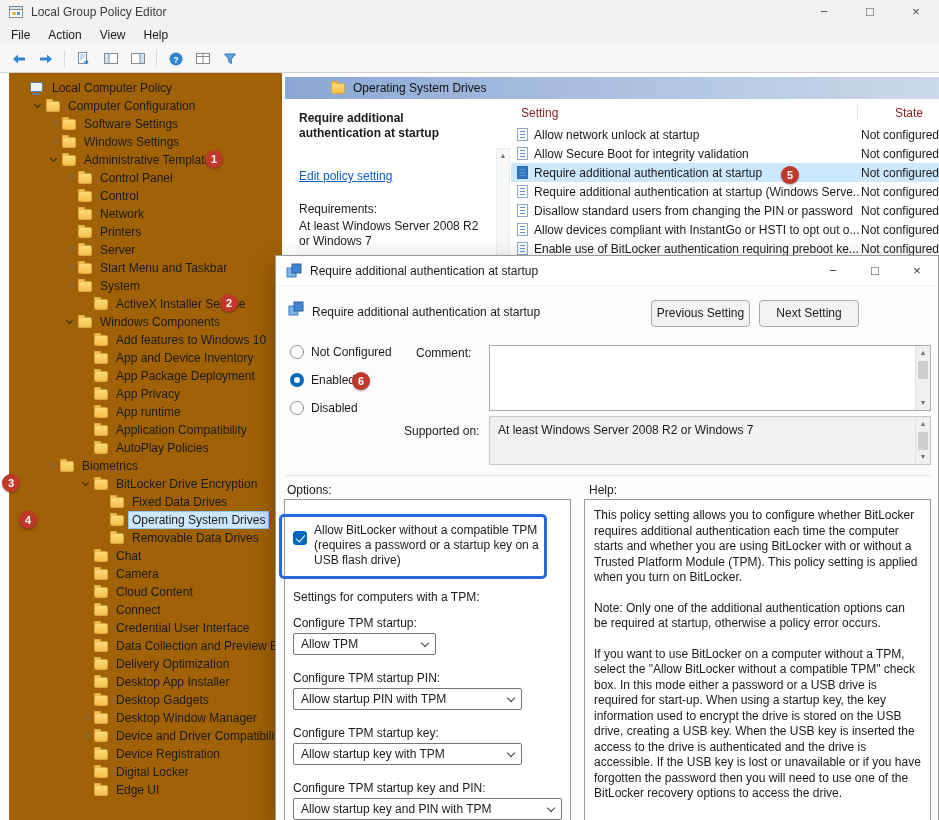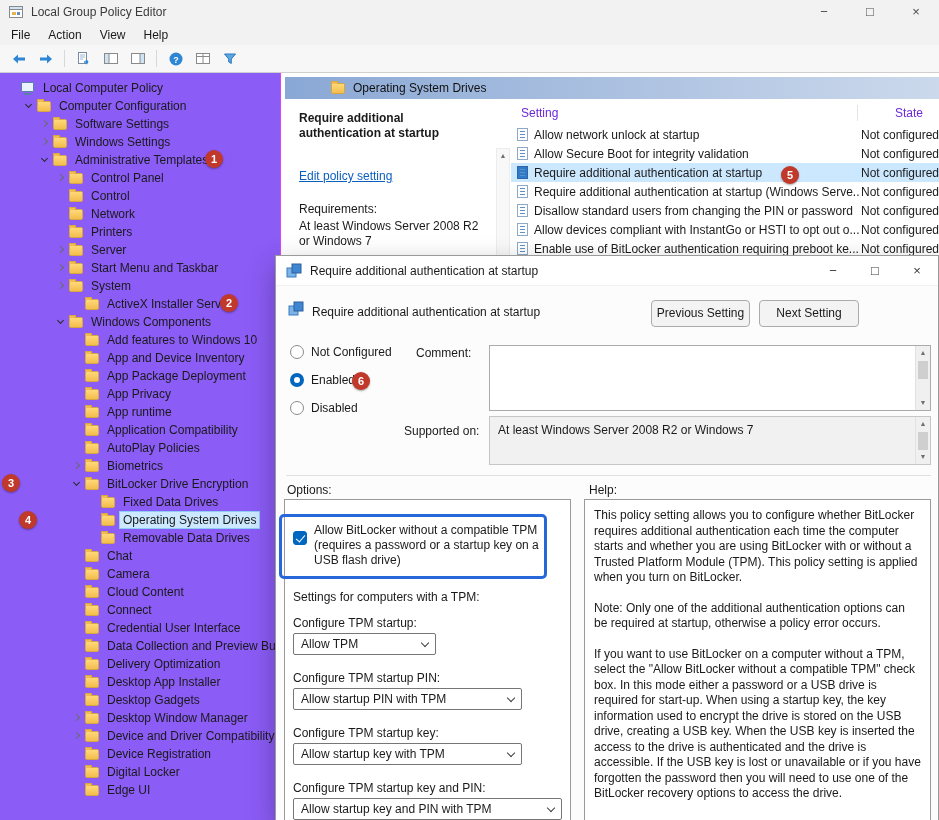--- a/index.html
+++ b/index.html
@@ -18,22 +18,22 @@
   .menubar { height:21px; background:#f2f2f2; display:flex; align-items:center; padding-left:2px; }
   .menu-item { padding:2px 9px; }
 
   
   .toolbar { height:28px; background:#f7f7f7; border-bottom:1px solid #cfcfcf; display:flex; align-items:center; padding-left:6px; gap:2px; }
   .tbtn { width:25px; height:24px; display:flex; align-items:center; justify-content:center; }
   .tsep { width:1px; height:17px; background:#d8d8d8; margin:0 4px; }
 
   
   .main { position:absolute; top:73px; left:0; right:0; bottom:0; background:#fff; }
-  .tree { position:absolute; left:0; top:0; width:281px; bottom:0; overflow:hidden;
-          border-right:1px solid #d946ef; padding-top:6px; background:#8b5cf6; }
+  .tree { position:absolute; left:9px; top:0; width:281px; bottom:0; overflow:hidden;
+          border-right:4px solid #d946ef; padding-top:6px; background:#a16207; }
   .trow { height:18px; display:flex; align-items:center; white-space:nowrap; }
   .chev { width:14px; height:14px; flex:none; position:relative; }
   .chev.col::before { content:""; position:absolute; left:4px; top:4px; width:4px; height:4px;
           border-right:1.4px solid #6b6b6b; border-bottom:1.4px solid #6b6b6b; transform:rotate(-45deg); }
   .chev.exp::before { content:""; position:absolute; left:4px; top:3px; width:4px; height:4px;
           border-right:1.4px solid #2a2a2a; border-bottom:1.4px solid #2a2a2a; transform:rotate(45deg); }
   .ic-folder { width:14px; height:11px; flex:none; margin:0 1px; position:relative;
           background:linear-gradient(#ffd978,#f3bd4e); border:1px solid #d9a741; border-radius:1.5px; }
   .ic-folder::before { content:""; position:absolute; top:-3px; left:-1px; width:5px; height:2px;
           background:#f3bd4e; border:1px solid #d9a741; border-bottom:none; border-radius:1px 1px 0 0; }
@@ -50,21 +50,21 @@
   .rp-header .ic-folder { margin-right:8px; }
   .desc-panel { position:absolute; left:3px; top:30px; width:211px; line-height:15px; padding:8px 12px 0 14px; }
   .desc-title { font-weight:bold; margin-bottom:20px; }
   .desc-link { color:#0b5fbd; text-decoration:underline; margin-bottom:18px;margin-top:28px; }
   .desc-req-label { margin-bottom:2px; }
   .desc-req-value { margin-bottom:8px; }
   .desc-scroll { position:absolute; left:214px; top:75px; width:14px; bottom:0; background:#f8f8f8; border:1px solid #ececec; }
   .desc-scroll .sarr { font-size:7px; color:#6f6f6f; display:block; text-align:center; height:14px; line-height:14px; }
   .desc-scroll .dthumb { margin:1px 2px 0 2px; height:52px; background:#dadada; }
   .slist { position:absolute; left:229px; top:28px; right:0; bottom:0; }
-  .list-head { position:relative; height:24px; color:#6d28d9; }
+  .list-head { position:relative; height:24px; color:#7f1d1d; }
   .list-head::after { content:""; position:absolute; left:346px; top:4px; bottom:4px; width:1px; background:#e4e4e4; }
   .col-setting { position:absolute; left:10px; top:5px; }
   .col-state { position:absolute; left:384px; top:5px; }
   .lrow { position:relative; height:19px; display:flex; align-items:center; }
   .lrow.sel { background:#cce8ff; }
   .ic-doc { width:11px; height:13px; flex:none; margin:0 6px; background:#fff; border:1px solid #8fa8c6; position:relative; }
   .ic-doc::before { content:""; position:absolute; left:2px; right:2px; top:2px; height:1px; background:#5f8fc9;
           box-shadow:0 3px 0 #5f8fc9, 0 6px 0 #5f8fc9; }
   .lrow.sel .ic-doc { background:#2f7ac9; border-color:#2f66a8; }
   .lsetting { white-space:nowrap; overflow:hidden; max-width:326px; }
@@ -309,21 +309,21 @@
         <div class="trow" style="padding-left: 70px;">
           <span class="chev"></span>
           <span class="ic-folder"></span>
           <span class="tlabel">Application Compatibility</span>
         </div>
         <div class="trow" style="padding-left: 70px;">
           <span class="chev"></span>
           <span class="ic-folder"></span>
           <span class="tlabel">AutoPlay Policies</span>
         </div>
-        <div class="trow" style="padding-left: 70px;">
+        <div class="trow" style="padding-left: 36px;">
           <span class="chev col"></span>
           <span class="ic-folder"></span>
           <span class="tlabel">Biometrics</span>
         </div>
         <div class="trow" style="padding-left: 70px;">
           <span class="chev exp"></span>
           <span class="ic-folder"></span>
           <span class="tlabel">BitLocker Drive Encryption</span>
         </div>
         <div class="trow" style="padding-left: 86px;">

